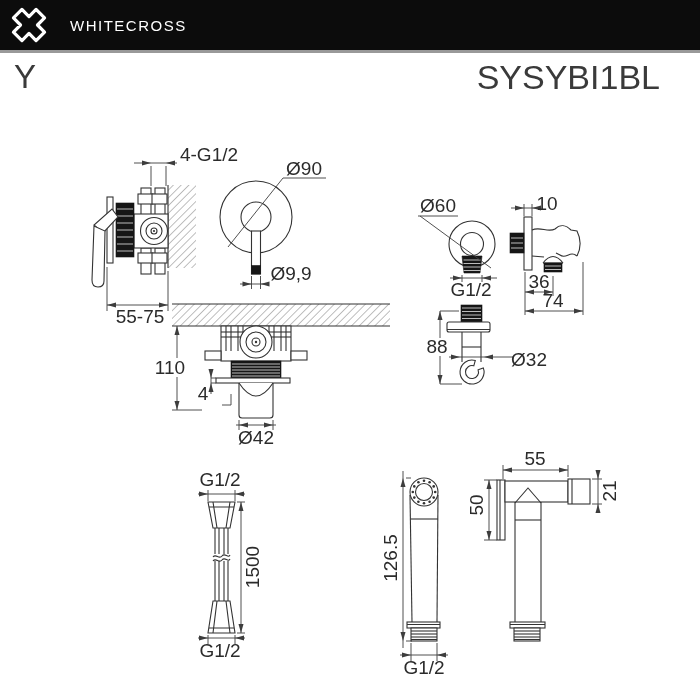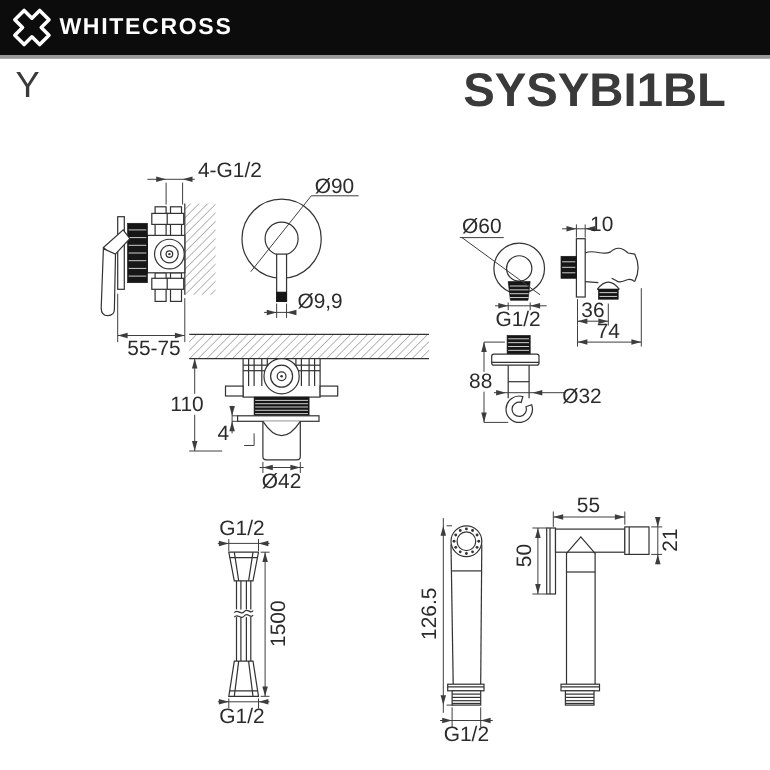--- a/index.html
+++ b/index.html
@@ -1,24 +1,24 @@
 <!DOCTYPE html>
 <html><head>
 <meta charset="utf-8">
 <style>
   html,body{margin:0;padding:0;background:#fff;}
   #stage{position:relative;width:700px;height:700px;background:#fff;overflow:hidden;
          font-family:"Liberation Sans",sans-serif;}
   #topbar{position:absolute;left:0;top:0;width:700px;height:50px;background:#0c0c0c;
           border-bottom:3px solid #999;display:flex;align-items:center;}
-  #brand{color:#fff;font-size:21px;font-weight:bold;letter-spacing:1.5px;margin-left:2px;}
+  #brand{color:#fff;font-size:15px;font-weight:normal;letter-spacing:1.5px;margin-left:18px;}
   #subhead{position:absolute;left:14px;right:40px;top:58px;display:flex;
            justify-content:space-between;align-items:flex-start;color:#3a3a3a;}
   #series{font-size:33px;}
-  #model{font-size:43px;font-weight:700;}
+  #model{font-size:34px;font-weight:400;}
   svg{position:absolute;left:0;top:0;}
   .ol{fill:none;stroke:#333;stroke-width:1.1;}
   .olw{fill:#fff;stroke:#333;stroke-width:1.1;}
   .blk{fill:#161616;stroke:#161616;stroke-width:0.6;}
   .rib{fill:none;stroke:#cfcfcf;stroke-width:0.9;}
   .dim{fill:none;stroke:#3d3d3d;stroke-width:0.9;}
   .ah{fill:#3d3d3d;stroke:none;}
   text.dtx{font-family:"Liberation Sans",sans-serif;font-size:19px;fill:#2b2b2b;}
 </style>
 </head>

